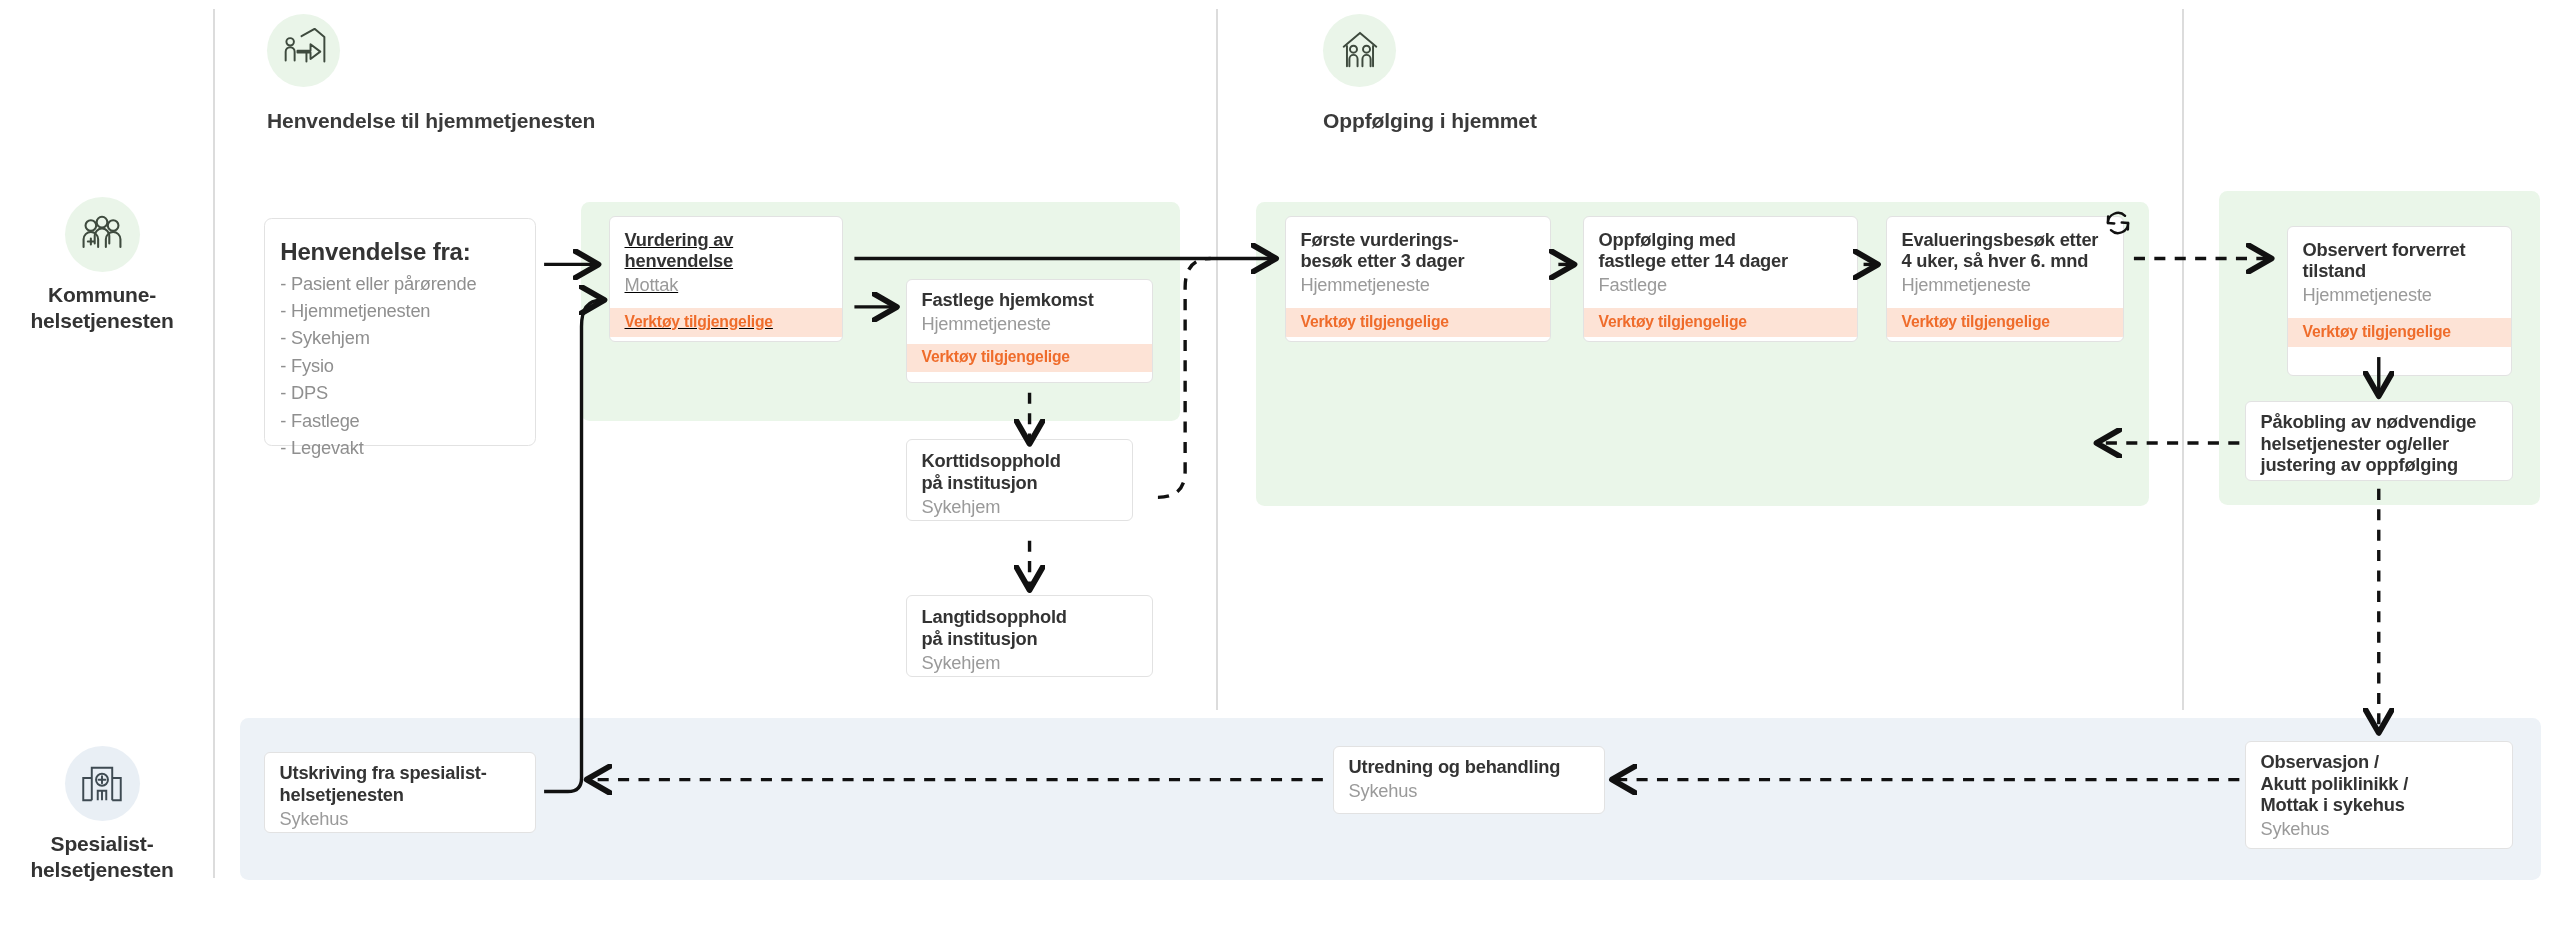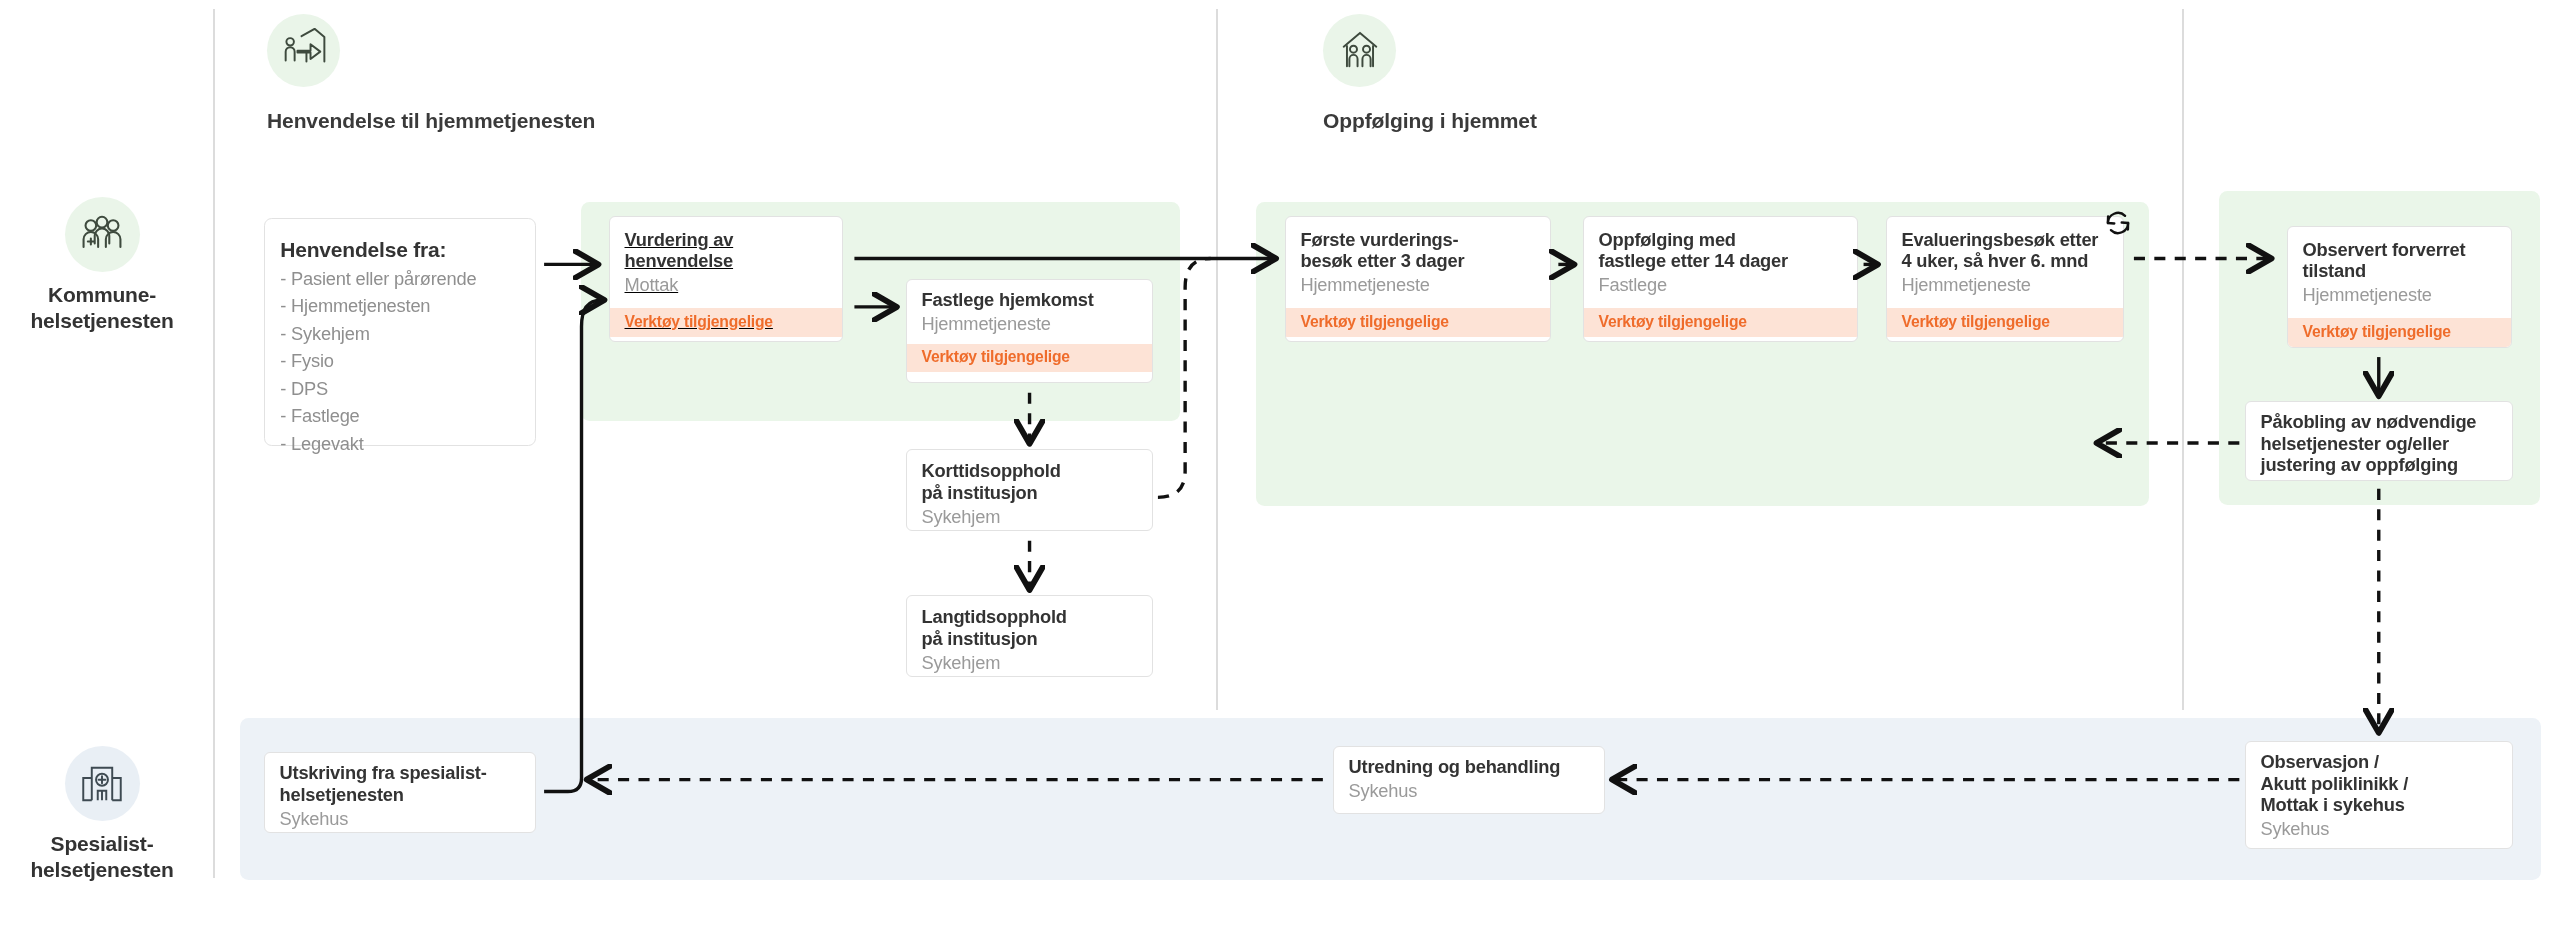--- a/index.html
+++ b/index.html
@@ -101,21 +101,21 @@
   
   .listcard{
     position:absolute;
     background:#ffffff;
     border:0.9px solid #e2e2e2;
     border-radius:7.7px;
     box-sizing:border-box;
     padding:14.5px 15.3px 13.6px 15.3px;
   }
   .listcard .lhead{
-    font-size:21px;font-weight:700;color:#333333;
+    font-size:24px;font-weight:700;color:#333333;
     line-height:1.5;letter-spacing:-0.2px;
   }
   .listcard .litem{
     font-size:18.3px;font-weight:400;color:#8f8f8f;
     line-height:1.5;letter-spacing:-0.2px;
   }
   
   #wires{position:absolute;left:0;top:0;width:2576px;height:942px;pointer-events:none;}
   .refresh-icon{position:absolute;}
 </style>
@@ -213,21 +213,21 @@
   </div>
 
   <div class="card" style="left:906px;top:279px;width:247px;height:104px;">
     <div class="cbody" style="padding-top:9.4px;padding-bottom:7.7px;">
       <div class="ctitle">Fastlege hjemkomst</div>
       <div class="csub">Hjemmetjeneste</div>
     </div>
     <div class="ctag">Verktøy tilgjengelige</div>
   </div>
 
-  <div class="card" style="left:906px;top:449px;width:247px;height:82px;">
+  <div class="card" style="left:906px;top:439px;width:227px;height:82px;">
     <div class="cbody" style="padding-top:10.2px;">
       <div class="ctitle">Korttidsopphold
 på institusjon</div>
       <div class="csub">Sykehjem</div>
     </div>
   </div>
 
   <div class="card" style="left:906px;top:595px;width:247px;height:82px;">
     <div class="cbody" style="padding-top:10.2px;">
       <div class="ctitle">Langtidsopphold
@@ -265,21 +265,21 @@
 
   <div class="refresh-icon" style="left:2102px;top:207px;">
     <svg width="32" height="32" viewBox="0 0 38 38" fill="none" stroke="#111111" stroke-width="2.8" stroke-linecap="round" stroke-linejoin="round">
       <path d="M31 19a12 12 0 0 1-20.4 8.5"></path>
       <path d="M7 19a12 12 0 0 1 20.4-8.5"></path>
       <path d="M7.2 11.2 L7 19 L14.6 19.6" fill="none"></path>
       <path d="M30.8 26.8 L31 19 L23.4 18.4" fill="none"></path>
     </svg>
   </div>
 
-  <div class="card" style="left:2287px;top:226px;width:225px;height:122px;">
+  <div class="card" style="left:2287px;top:226px;width:225px;height:150px;">
     <div class="cbody">
       <div class="ctitle">Observert forverret
 tilstand</div>
       <div class="csub">Hjemmetjeneste</div>
     </div>
     <div class="ctag">Verktøy tilgjengelige</div>
   </div>
 
   <div class="card" style="left:2245px;top:401px;width:268px;height:80px;">
     <div class="cbody" style="padding-top:9.4px;">

